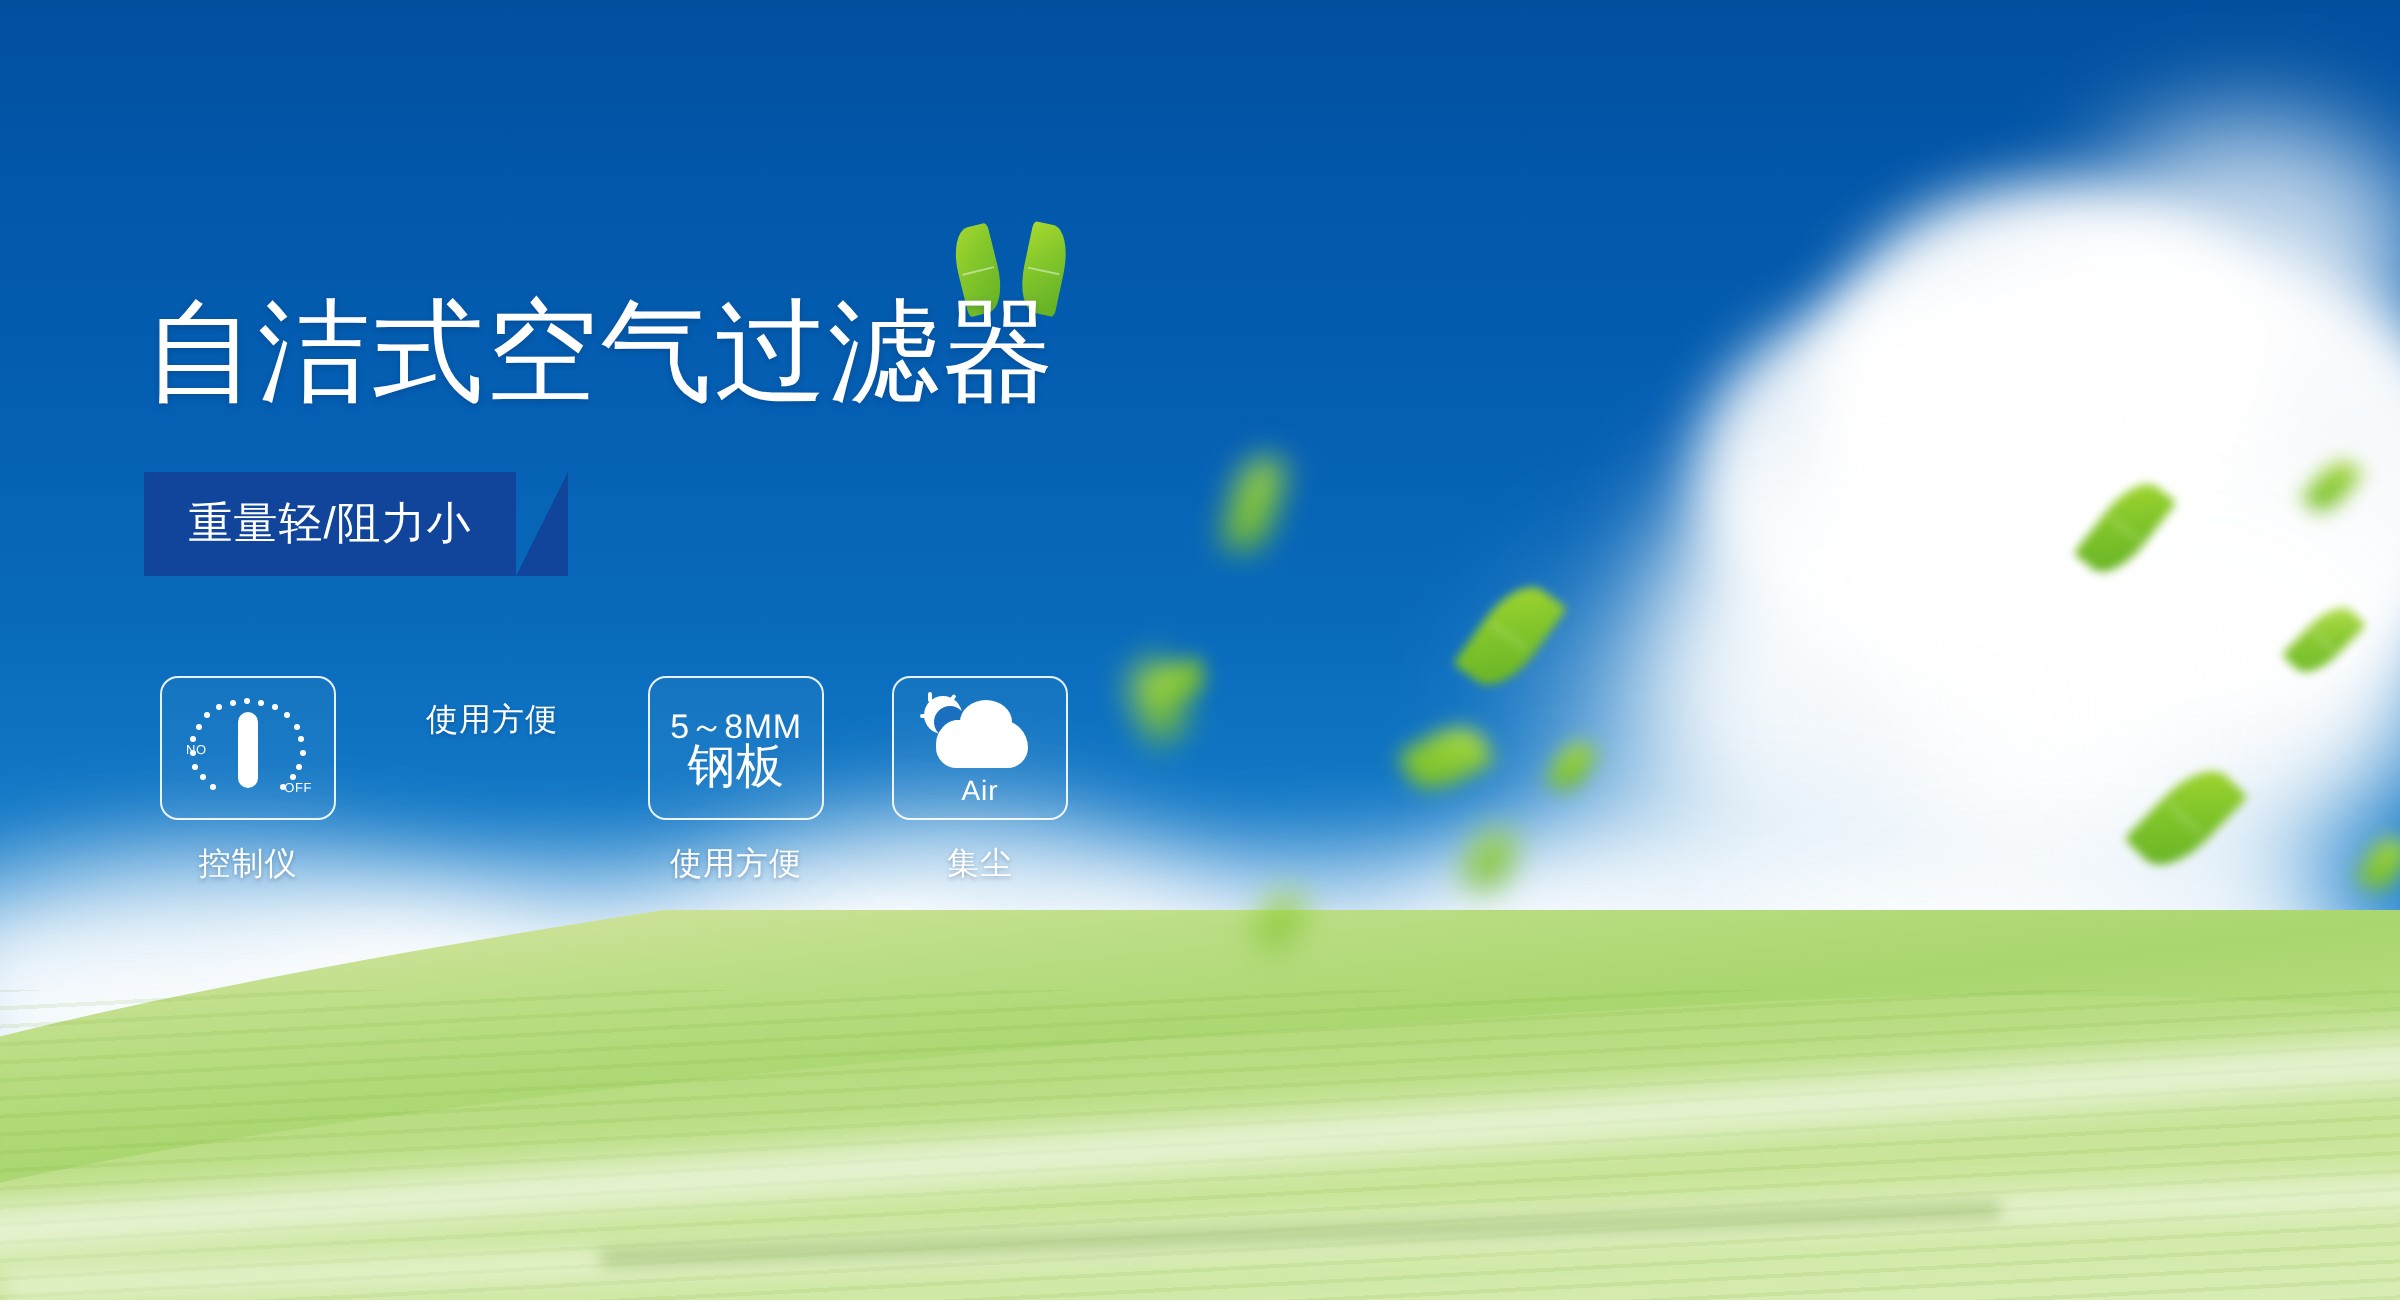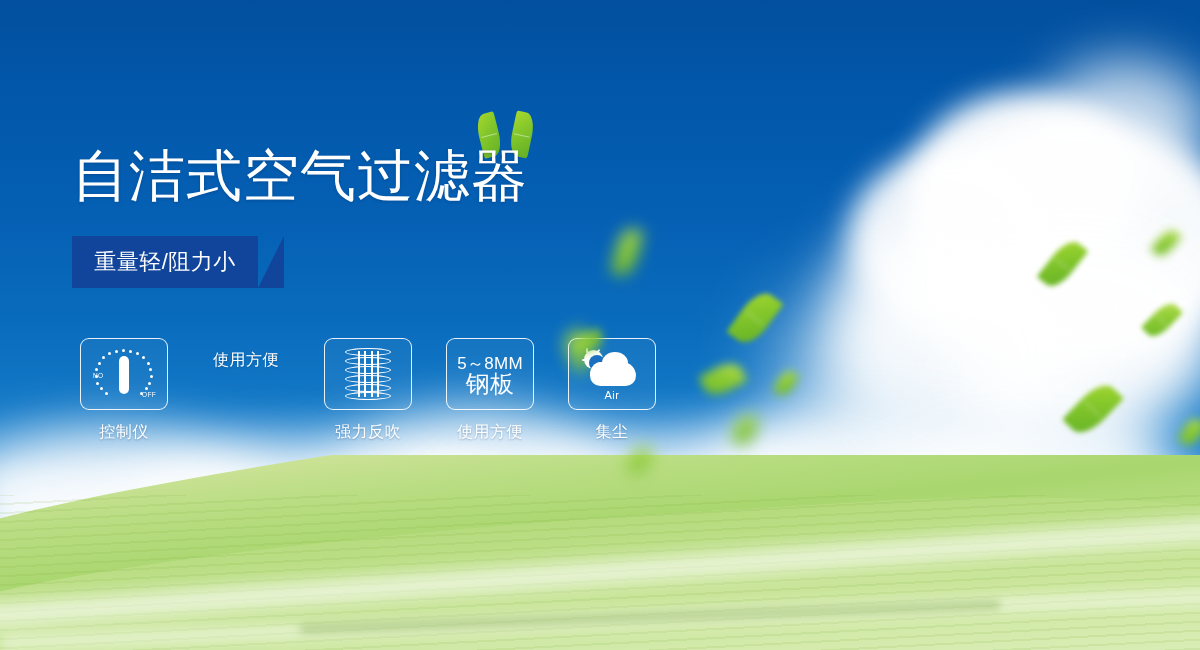--- a/index.html
+++ b/index.html
@@ -225,21 +225,21 @@
   .cloudicon .cpuff2{position:absolute;left:10px;bottom:10px;width:18px;height:16px;background:#fff;border-radius:50%;}
   .cloudicon .sun{
     position:absolute;left:2px;top:2px;width:19px;height:19px;
     border-radius:50%;background:#fff;
   }
   .cloudicon .sunmask{
     position:absolute;left:7px;top:7px;width:16px;height:16px;
     border-radius:50%;background:#1b6fc0;
   }
   .cloudicon .ray{position:absolute;background:#fff;border-radius:1px;}
-  .airtxt{font-size:11px;color:#fff;margin-top:1px;letter-spacing:.5px;}
+  .airtxt{font-size:14px;color:#fff;margin-top:1px;letter-spacing:.5px;}
 </style>
 </head>
 <body>
 
 <div id="banner">
 
   <div class="sky"></div>
 
   <div class="cloudlayer">
     <div class="cl b rc8"></div>
@@ -342,37 +342,20 @@
           <div class="gtxt off">OFF</div>
         </div>
       </div>
       <div class="flabel">控制仪</div>
     </div>
 
     <div class="feature">
       <div class="flabel">使用方便</div>
     </div>
 
-    <div class="feature">
-      <div class="fbox">
-        <div class="discs">
-          <div class="disc" style="top:0px;"></div>
-          <div class="disc" style="top:9px;"></div>
-          <div class="disc" style="top:18px;"></div>
-          <div class="disc" style="top:27px;"></div>
-          <div class="disc" style="top:36px;"></div>
-          <div class="disc" style="top:44px;"></div>
-          <div class="rod" style="left:13px;"></div>
-          <div class="rod" style="left:19px;"></div>
-          <div class="rod" style="left:26px;"></div>
-          <div class="rod" style="left:32px;"></div>
-        </div>
-      </div>
-      <div class="flabel">强力反吹</div>
-    </div>
 
     <div class="feature">
       <div class="fbox">
         <div class="line">5～8MM</div>
         <div class="line cn">钢板</div>
       </div>
       <div class="flabel">使用方便</div>
     </div>
 
     <div class="feature">

